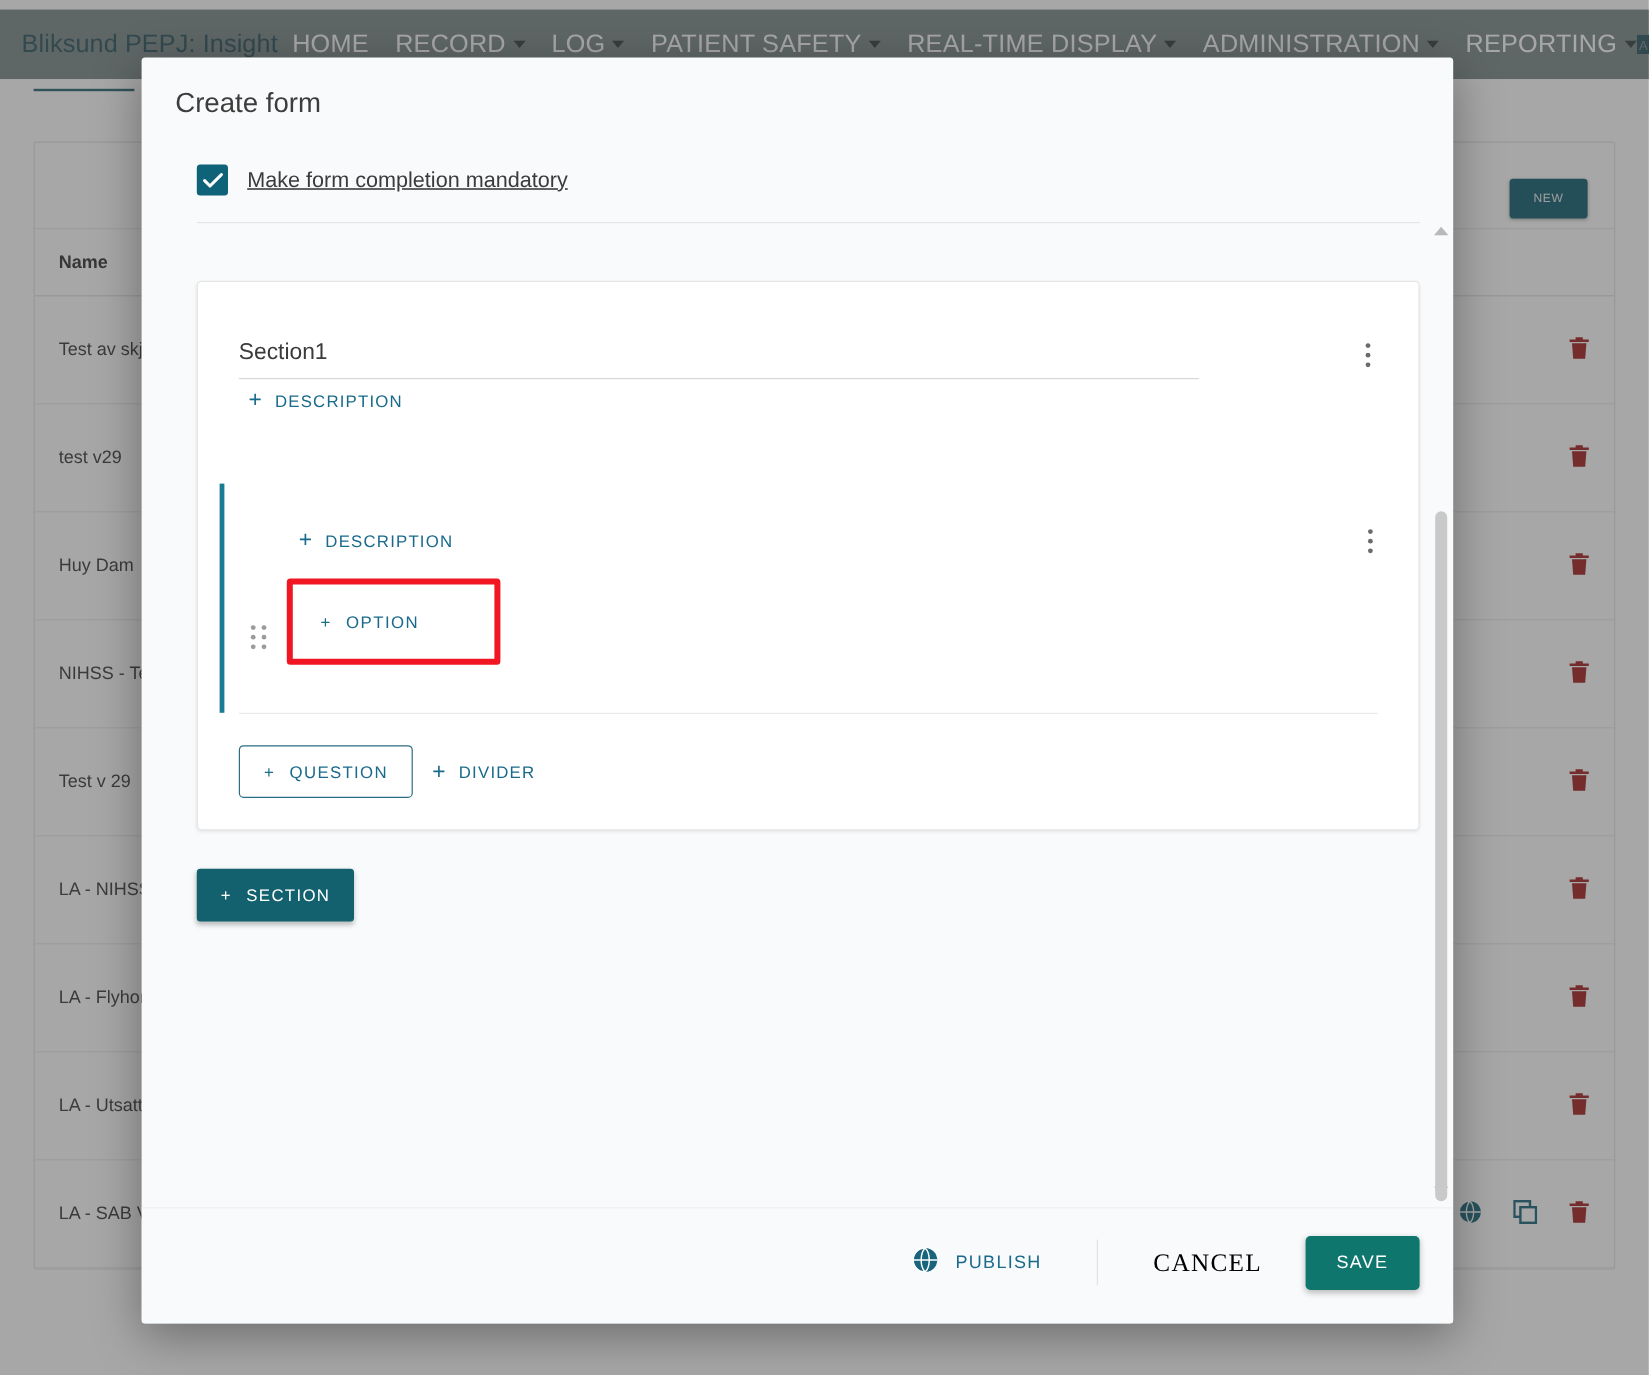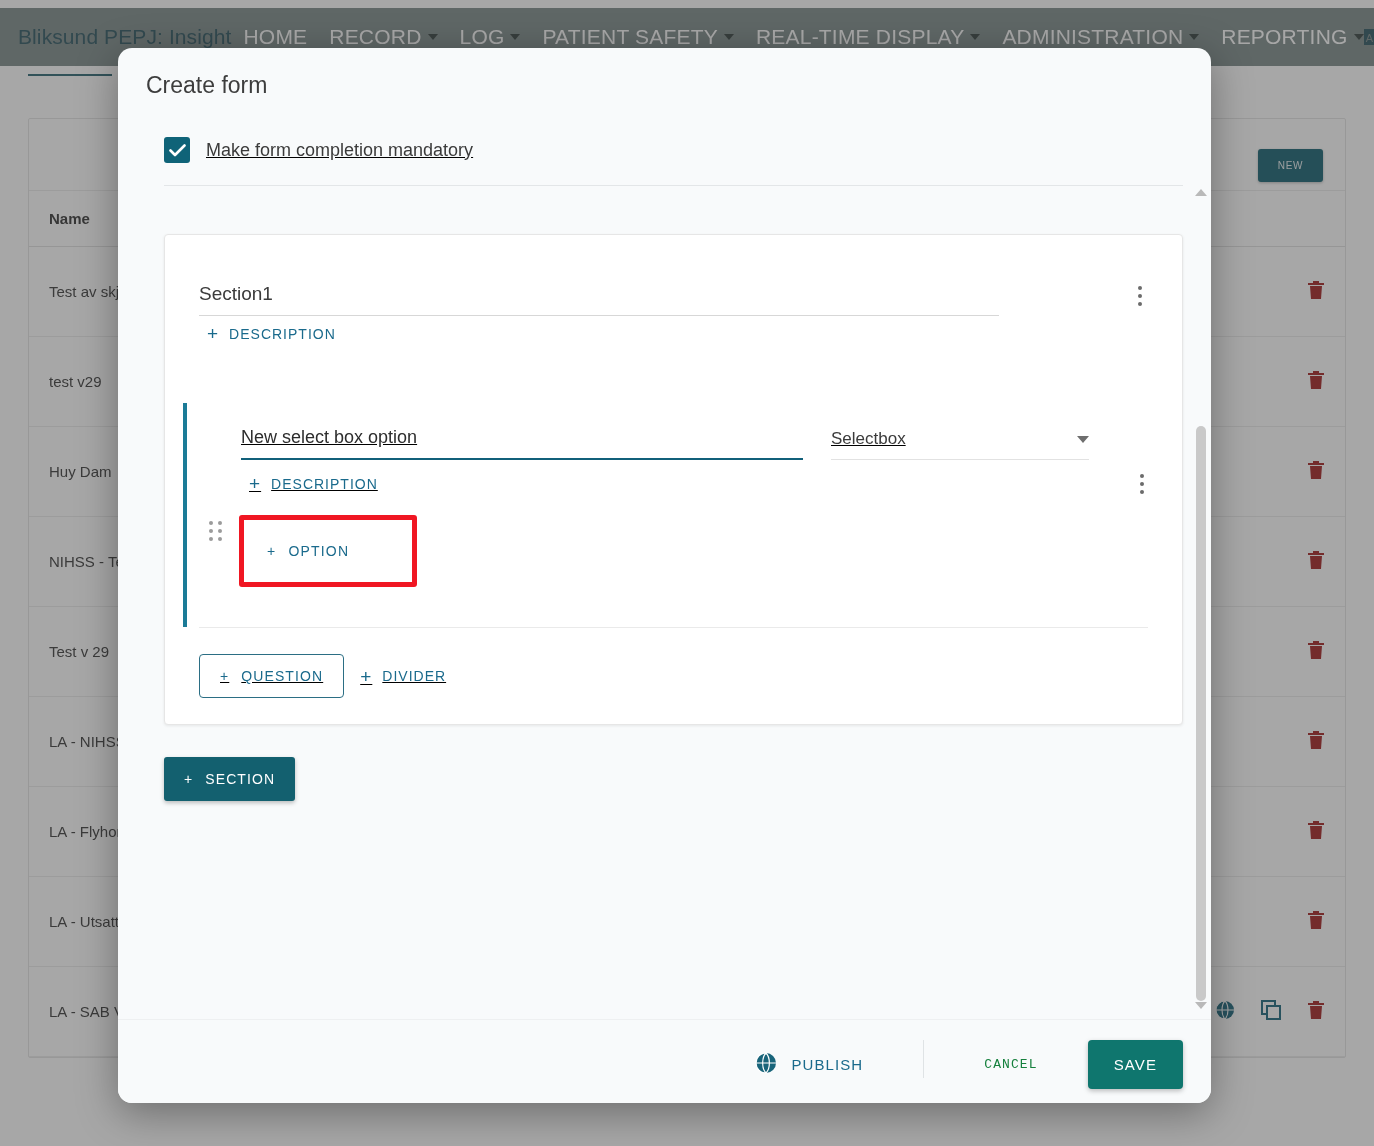--- a/index.html
+++ b/index.html
@@ -68,42 +68,42 @@
     padding: 11px 20px; font-size: 10px; letter-spacing: .6px; cursor: pointer;
     box-shadow: 0 1px 3px rgba(0,0,0,.28);
   }
 
   
   #dim-overlay { position: absolute; inset: 0; background: rgba(60,60,60,.45); }
 
   
   .modal {
     position: absolute; left: 118px; top: 48px; width: 1093px; height: 1055px;
-    background: #f8fafb; border-radius: 14px;
+    background: #f8fafb; border-radius: 3px;
     box-shadow: 0 10px 40px rgba(0,0,0,.35);
     display: flex; flex-direction: column; overflow: hidden;
   }
   .modal-title {
     font-size: 23px; color: #3d3d3d; padding: 24px 28px 14px 28px; font-weight: 400;
   }
   .modal-body { position: relative; flex: 1 1 auto; overflow: hidden; padding: 0 28px 0 28px; }
 
   .mandatory-row { display: flex; align-items: center; gap: 16px; padding: 24px 0 22px 18px; text-decoration: underline; }
   .cbox {
     width: 26px; height: 26px; background: #0f6378; border-radius: 3px;
     display: flex; align-items: center; justify-content: center; cursor: pointer;
   }
   .cbox svg { display: block; }
   .mandatory-label { font-size: 18px; color: #3b3b3b; }
 
   .divider-line { height: 1px; background: #e3e6e8; margin: 0 0 0 18px; }
 
   .section-card {
     margin: 48px 0 0 18px; background: #fff; border: 1px solid #e6e6e6;
-    border-radius: 4px; box-shadow: 0 1px 3px rgba(0,0,0,.08); text-decoration: underline;
+    border-radius: 4px; box-shadow: 0 1px 3px rgba(0,0,0,.08);
   }
   .section-head { padding: 48px 34px 22px 34px; position: relative; }
   .section-title-input {
     width: 800px; font-size: 19px; color: #3b3b3b; border: none;
     border-bottom: 1px solid #d7d7d7; padding: 0 0 10px 0; outline: none;
     background: transparent; font-family: inherit;
   }
   .kebab {
     position: absolute; right: 28px; top: 44px; width: 28px; height: 34px;
     display: flex; flex-direction: column; align-items: center; justify-content: center; gap: 4px;
@@ -182,33 +182,33 @@
   .m-scroll {
     position: absolute; right: 2px; top: 76px; width: 16px; bottom: 10px;
     display: flex; flex-direction: column; align-items: center;
   }
   .m-arrow-up { width: 0; height: 0; border-left: 6px solid transparent; border-right: 6px solid transparent; border-bottom: 7px solid #b9b9b9; cursor: pointer; }
   .m-arrow-dn { width: 0; height: 0; border-left: 6px solid transparent; border-right: 6px solid transparent; border-top: 7px solid #b9b9b9; cursor: pointer; }
   .m-track { flex: 1 1 auto; width: 100%; position: relative; }
   .m-thumb { position: absolute; left: 3px; width: 10px; top: 230px; height: 575px; background: #c9c9c9; border-radius: 6px; cursor: pointer; }
 
   .modal-footer {
-    border-top: 1px solid #eef0f1; padding: 20px 28px 14px 28px;
-    display: flex; justify-content: flex-end; gap: 14px;
+    border-top: 1px solid #eef0f1; padding: 20px 28px 26px 28px;
+    display: flex; align-items: center; justify-content: flex-end; gap: 0;
     background: #f8fafb;
   }
   .publish-btn {
     background: none; border: none; color: #1a6a8c; font-size: 15px;
     letter-spacing: 1.1px; display: inline-flex; align-items: center; gap: 14px;
     padding: 12px 18px; cursor: pointer; font-family: inherit;
   }
   .foot-sep { width: 1px; height: 38px; background: #dfe3e5; margin: 0 28px; }
   .cancel-btn {
-    background: none; border: none; color: #15803d; font-size: 13px;
-    letter-spacing: 1.1px; padding: 12px 18px; cursor: pointer; font-family: Liberation Mono, monospace;
+    background: none; border: none; color: #000000; font-size: 21px;
+    letter-spacing: 1.1px; padding: 12px 18px; cursor: pointer; font-family: Liberation Serif, serif;
     margin-right: 18px;
   }
   .save-btn {
     background: #0f766e; color: #fff; border: none; border-radius: 4px;
     font-size: 15px; letter-spacing: 1.1px; padding: 14px 26px; cursor: pointer;
     font-family: inherit; box-shadow: 0 2px 5px rgba(0,0,0,.25);
   }
 </style>
 </head>
 <body>
@@ -420,27 +420,20 @@
       <div class="question-block">
         <div class="drag-handle">
           <i></i>
             <i></i>
           <i></i>
             <i></i>
           <i></i>
             <i></i>
         </div>
 
-        <div class="q-row">
-          <input class="q-title-input" value="New select box option" style="">
-          <div class="q-type">
-            <span>Selectbox</span>
-            <span class="dd-caret"></span>
-          </div>
-        </div>
 
         <div class="q-sub">
           <button class="link-btn">
             <span class="plus">+</span>
             <span>DESCRIPTION</span>
           </button>
           <div class="q-kebab">
             <span></span>
             <span></span>
             <span></span>

